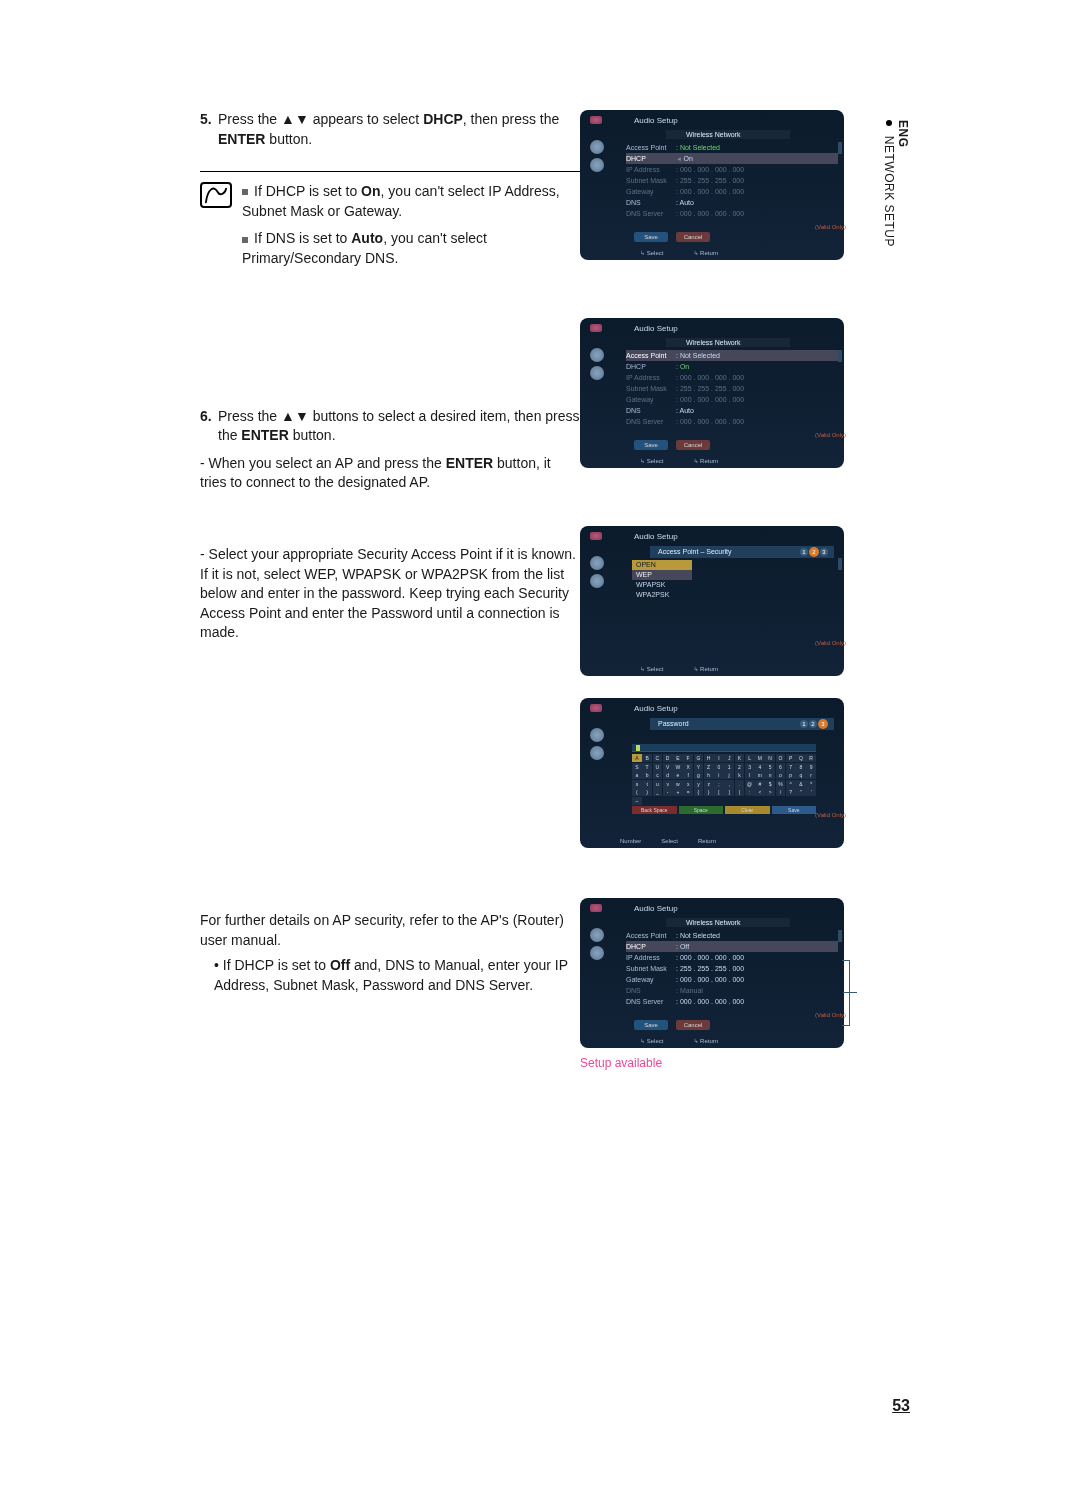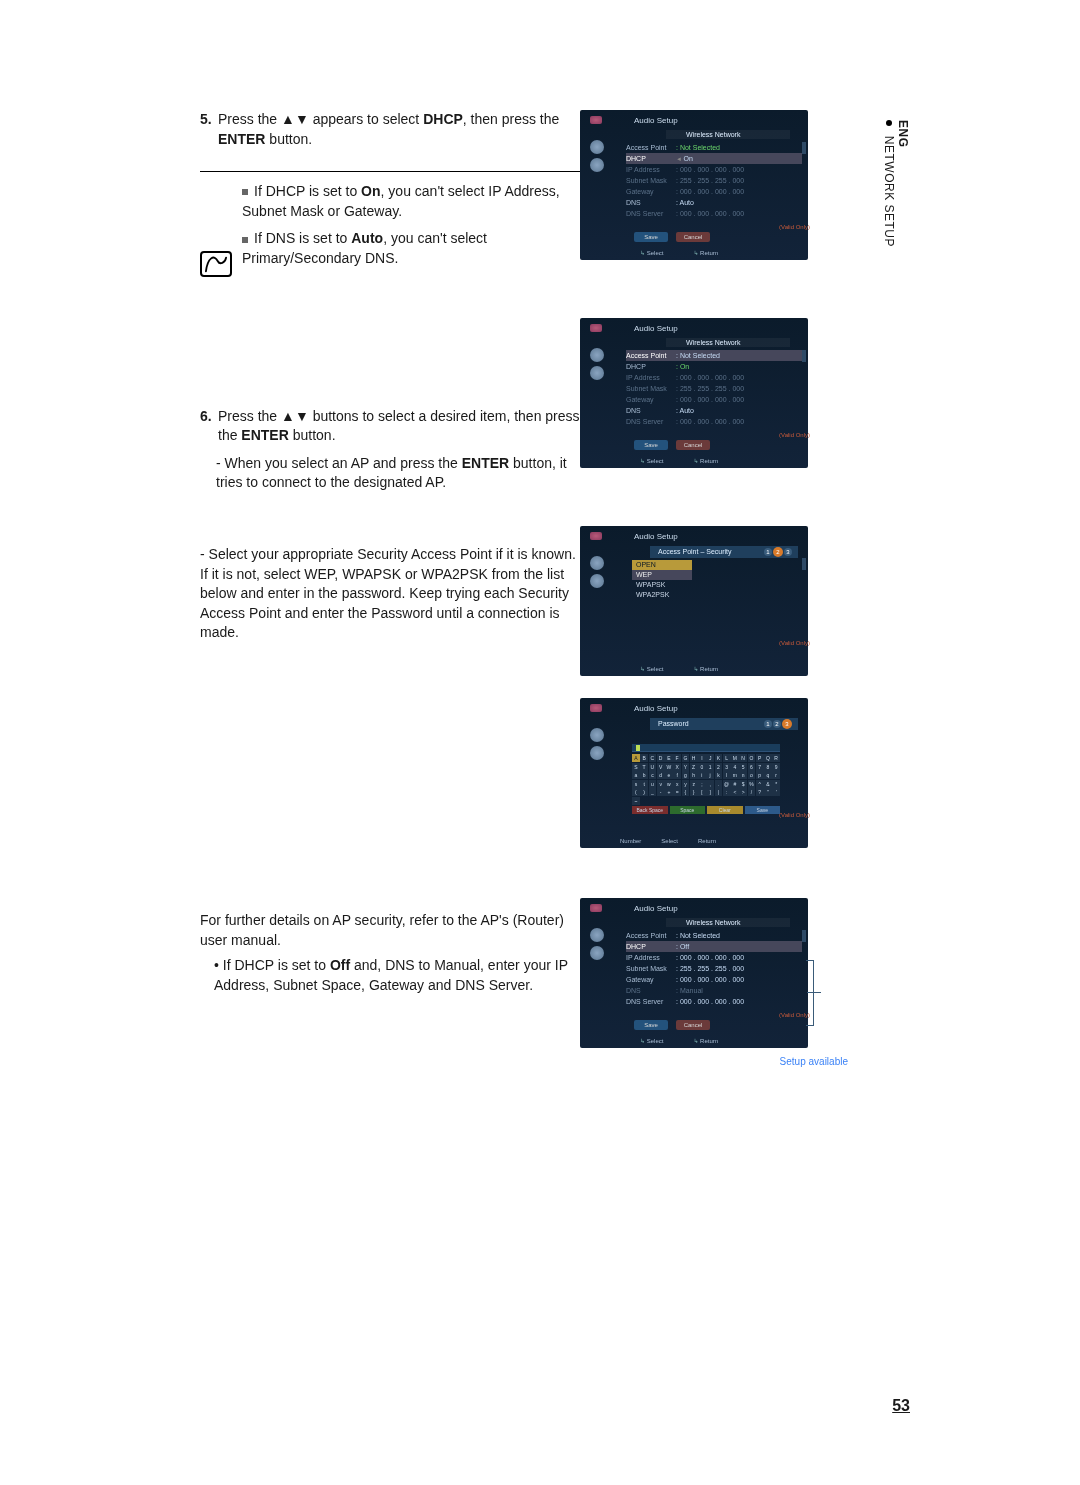--- a/index.html
+++ b/index.html
@@ -13,32 +13,32 @@
 
   .step { margin-bottom: 22px; }
   .step-line { display: flex; }
   .step-num { font-weight: bold; width: 18px; flex-shrink: 0; }
   .step-body { flex: 1; }
   .bold { font-weight: bold; }
   .sub-list { margin-top: 8px; }
   .sub-list .item { margin-bottom: 4px; }
   .hr { border: none; border-top: 1px solid #000; margin: 16px 0 10px 0; }
 
-  .note-row { display: flex; align-items: flex-end; gap: 10px; margin-bottom: 130px; }
+  .note-row { display: flex; align-items: flex-start; gap: 10px; margin-bottom: 130px; }
   .note-icon { width: 32px; height: 26px; border: 2px solid #000; border-radius: 4px; display: flex; align-items: center; justify-content: center; font-size: 18px; flex-shrink: 0; }
   .note-icon svg { width: 22px; height: 18px; }
   .note-body { flex: 1; font-size: 14px; }
   .note-body .bul { margin-bottom: 8px; }
   .sq { display: inline-block; width: 6px; height: 6px; background: #666; margin-right: 6px; vertical-align: middle; }
 
   .spacer-6 { height: 40px; }
   .para { margin-top: 12px; }
 
   
-  .shot { width: 228px; height: 150px; background: linear-gradient(#0b1b2b, #122339); border-radius: 2px; position: relative; font-size: 7px; color: #c8d5e5; margin-bottom: 58px; }
+  .shot { width: 264px; height: 150px; background: linear-gradient(#0b1b2b, #122339); border-radius: 8px; position: relative; font-size: 7px; color: #c8d5e5; margin-bottom: 58px; }
   .shot.short { margin-bottom: 22px; }
   .shot .title-bar { position: absolute; top: 6px; left: 54px; font-size: 8px; color: #cde; }
   .shot .subtitle { position: absolute; top: 20px; left: 86px; font-size: 7px; color: #dfeeff; background: rgba(255,255,255,0.05); padding: 1px 50px 1px 20px; }
   .shot .sidebar { position: absolute; top: 30px; left: 4px; width: 26px; display: flex; flex-direction: column; gap: 4px; align-items: center; }
   .shot .ico { width: 14px; height: 14px; border-radius: 50%; background: radial-gradient(#8aa4c0,#5a7590); }
   .shot .ico.music { background: radial-gradient(#b85a7a,#8a3a5e); border-radius: 2px; width: 12px; height: 8px; position: absolute; top: 6px; left: 10px; }
   .shot .panel { position: absolute; top: 32px; left: 46px; right: 6px; bottom: 6px; }
   .shot .row { display: flex; height: 11px; align-items: center; }
   .shot .row .lab { width: 50px; color: #a9bdd4; }
   .shot .row .val { color: #c6dbf4; }
@@ -72,21 +72,21 @@
   .shot .kbd .k.hl { background: #b89a3a; color: #0a1826; }
   .shot .kbd .ft { display: flex; gap: 2px; margin-top: 1px; }
   .shot .kbd .fk { height: 8px; flex: 1; font-size: 5px; text-align: center; line-height: 8px; }
   .shot .kbd .fk.a { background: #7a2d2d; } .shot .kbd .fk.b { background: #2d6b2d; } .shot .kbd .fk.c { background: #a88a2d; } .shot .kbd .fk.d { background: #2d5a8a; }
   .shot .hints3 { position: absolute; bottom: 4px; left: 40px; display: flex; gap: 20px; font-size: 6px; color: #a9bdd4; }
 
   .shot .callout { position: absolute; right: -6px; top: 62px; bottom: 22px; width: 8px; border-right: 1px solid #3a5b78; border-top: 1px solid #3a5b78; border-bottom: 1px solid #3a5b78; }
   .shot .callout::after { content: ""; position: absolute; right: -8px; top: 48%; width: 14px; height: 1px; background: #3a5b78; }
   .shot.last { margin-bottom: 8px; }
 
-  .setup-avail { text-align: right; font-size: 10px; margin-top: 6px; color: #3b82f6; padding-right: 2px; }
+  .setup-avail { font-size: 12px; margin-top: 6px; color: #ec4899; padding-right: 2px; }
 
   .footer { position: absolute; bottom: 70px; right: 170px; font-weight: bold; font-size: 16px; text-decoration: underline; }
 
   .clear { clear: both; }
 </style>
 </head>
 <body>
 
 <div class="page">
   <div class="tab">
@@ -116,35 +116,35 @@
       </div>
     </div>
 
     <div class="step">
       <div class="step-line">
         <div class="step-num">6.</div>
         <div class="step-body">
           <span>Press the </span><span>▲▼</span><span> buttons to select a desired item, then press the </span><span class="bold">ENTER</span><span> button.</span>
         </div>
       </div>
-      <div class="sub-list" style="margin-left:16px;">
+      <div class="sub-list" style="margin-left:0;">
         <div class="item">- <span>When you select an AP and press the </span><span class="bold">ENTER</span><span> button, it tries to connect to the designated AP.</span></div>
       </div>
       <div class="spacer-6"></div>
       <div class="sub-list">
         <div class="item">- <span>Select your appropriate Security Access Point if it is known. If it is not, select WEP, WPAPSK or WPA2PSK from the list below and enter in the password. Keep trying each Security Access Point and enter the Password until a connection is made.</span></div>
       </div>
       <div style="height:70px;"></div>
     </div>
 
     <div style="height:160px;"></div>
     <div class="para">
       <span>For further details on AP security, refer to the AP's (Router) user manual.</span>
       <div class="sub-list" style="margin-left:14px; margin-top:6px;">
-        <div class="item">• <span>If DHCP is set to </span><span class="bold">Off</span><span> and, DNS to Manual, enter your IP Address, Subnet Space, Gateway and DNS Server.</span></div>
+        <div class="item">• <span>If DHCP is set to </span><span class="bold">Off</span><span> and, DNS to Manual, enter your IP Address, Subnet Mask, Password and DNS Server.</span></div>
       </div>
     </div>
   </div>
 
   <div class="screens-col">
 
     <div class="shot">
       <div class="ico music"></div>
       <div class="title-bar">Audio Setup</div>
       <div class="subtitle">Wireless Network</div>

